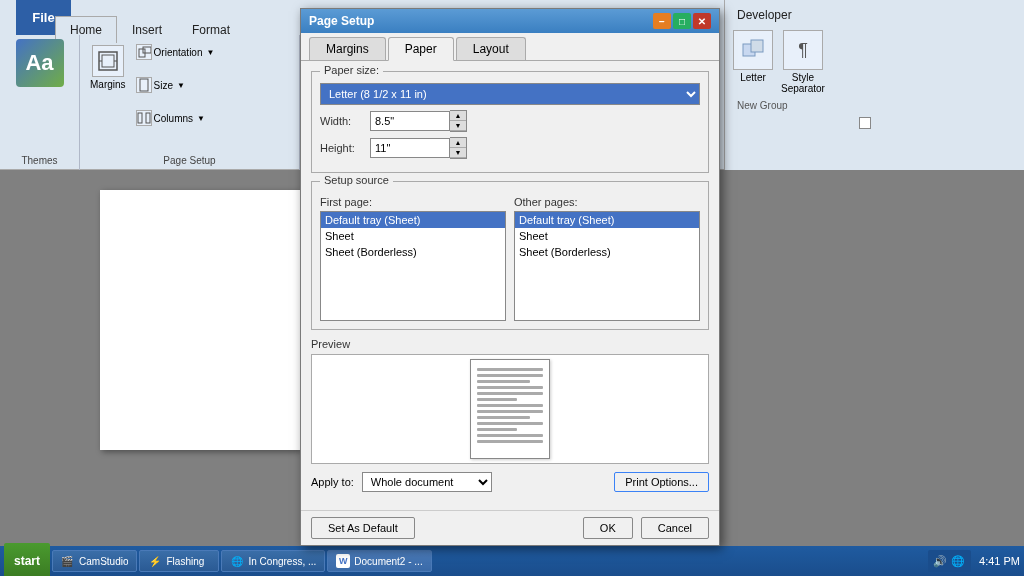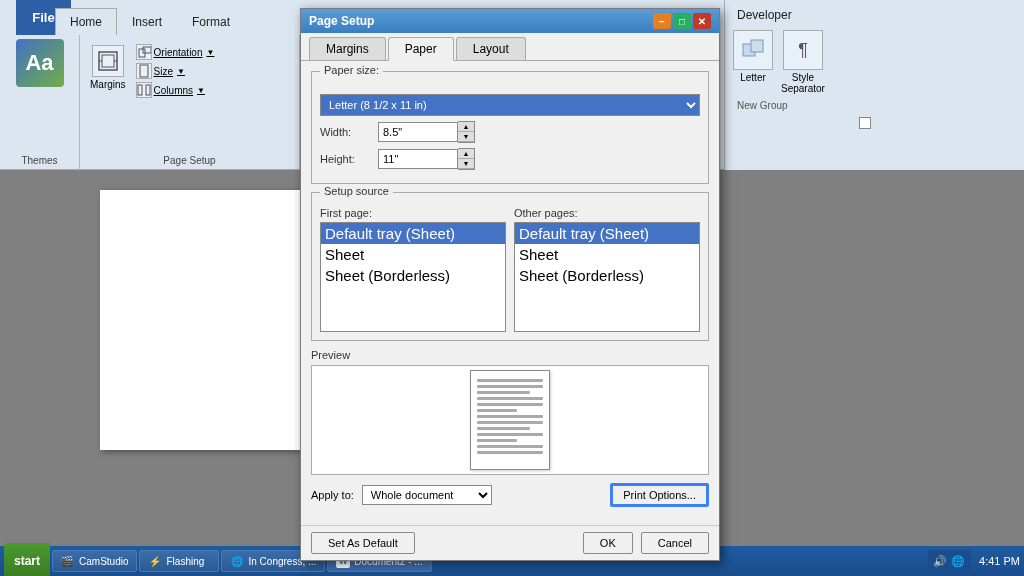--- a/index.html
+++ b/index.html
@@ -9,21 +9,21 @@
     .ribbon { position: absolute; top: 0; left: 0; width: 1024px; height: 170px; background: #dce6f0; border-bottom: 1px solid #aaa; }
 
     
     .file-btn {
       position: absolute; top: 0; left: 16px; width: 55px; height: 35px;
       background: #2d5fa6; color: white; display: flex; align-items: center; justify-content: center;
       font-size: 13px; font-weight: bold; cursor: pointer;
     }
 
     
-    .ribbon-tabs { position: absolute; top: 0; left: 55px; height: 35px; display: flex; align-items: flex-end; }
+    .ribbon-tabs { position: absolute; top: 8px; left: 55px; height: 35px; display: flex; align-items: flex-end; }
     .ribbon-tab {
       padding: 6px 14px; font-size: 12px; cursor: pointer; color: #222;
       border: 1px solid transparent; border-bottom: none; background: transparent;
     }
     .ribbon-tab.active { background: #dce6f0; border-color: #aaa; border-bottom-color: #dce6f0; }
 
     
     .ribbon-content { position: absolute; top: 35px; left: 0; right: 0; height: 135px; display: flex; }
 
     
@@ -37,21 +37,21 @@
     .themes-group { min-width: 80px; }
     .themes-icon { width: 48px; height: 48px; background: linear-gradient(135deg, #4472c4, #70ad47); border-radius: 4px; display: flex; align-items: center; justify-content: center; color: white; font-size: 22px; font-weight: bold; }
 
     
     .page-setup-group { min-width: 200px; }
     .page-setup-buttons { display: flex; align-items: flex-start; gap: 4px; }
     .ps-btn { display: flex; flex-direction: column; align-items: center; font-size: 10px; cursor: pointer; padding: 2px; }
     .ps-btn-icon { width: 32px; height: 32px; background: #e8f0fa; border: 1px solid #aaa; display: flex; align-items: center; justify-content: center; font-size: 14px; margin-bottom: 2px; }
     .ps-btn-row { display: flex; align-items: center; gap: 2px; font-size: 10px; cursor: pointer; padding: 1px 4px; }
     .ps-btn-row-icon { width: 16px; height: 16px; background: #e8f0fa; border: 1px solid #aaa; display: flex; align-items: center; justify-content: center; font-size: 9px; }
-    .ps-small-btns { display: flex; flex-direction: column; gap: 1px; text-decoration: underline; }
+    .ps-small-btns { display: flex; flex-direction: column; gap: 15px; }
 
     
     .developer-area { position: absolute; top: 0; right: 0; width: 300px; height: 170px; background: #dce6f0; border-left: 1px solid #aaa; padding: 4px; }
     .developer-label { font-size: 12px; color: #222; padding: 4px 8px; }
     .dev-btn { display: flex; flex-direction: column; align-items: center; cursor: pointer; }
     .dev-btn-icon { width: 40px; height: 40px; background: #e8f0fa; border: 1px solid #aaa; display: flex; align-items: center; justify-content: center; font-size: 18px; margin-bottom: 2px; }
     .dev-btn-label { font-size: 10px; text-align: center; }
 
     
     .doc-area { position: absolute; top: 170px; left: 0; right: 0; bottom: 30px; background: #808080; }
@@ -100,37 +100,37 @@
 
     
     .dialog-body { padding: 10px; }
 
     .dialog-section { border: 1px solid #aaa; padding: 8px; margin-bottom: 8px; position: relative; }
     .dialog-section-title {
       position: absolute; top: -8px; left: 8px; background: #f0f0f0;
       padding: 0 4px; font-size: 11px; color: #333; text-align: right;
     }
 
-    .form-row { display: flex; align-items: center; margin-bottom: 5px; gap: 8px; }
+    .form-row { display: flex; align-items: center; margin-bottom: 5px; gap: 0; }
     .form-label { font-size: 11px; color: #333; width: 50px; }
     .form-select {
       flex: 1; height: 20px; font-size: 11px; border: 1px solid #888; background: #4472c4;
       color: white; padding: 1px 4px; cursor: pointer;
     }
     .form-input-spin { display: flex; align-items: center; }
     .form-input { width: 80px; height: 20px; font-size: 11px; border: 1px solid #888; padding: 1px 4px; background: white; }
     .spin-btns { display: flex; flex-direction: column; border: 1px solid #888; border-left: none; }
     .spin-btn { width: 16px; height: 10px; background: #ddd; display: flex; align-items: center; justify-content: center; font-size: 7px; cursor: pointer; border-bottom: 1px solid #aaa; }
 
     
     .source-cols { display: flex; gap: 8px; }
     .source-col { flex: 1; }
     .source-label { font-size: 11px; color: #333; margin-bottom: 3px; }
     .source-list { border: 1px solid #888; background: white; height: 110px; overflow-y: auto; }
-    .source-item { padding: 2px 4px; font-size: 15px; cursor: pointer; }
+    .source-item { padding: 2px 4px; font-size: 11px; cursor: pointer; }
     .source-item.selected { background: #4472c4; color: white; }
 
     
     .preview-section { margin-bottom: 8px; }
     .preview-label { font-size: 11px; color: #333; margin-bottom: 4px; }
     .preview-box { border: 1px solid #aaa; padding: 4px; display: flex; justify-content: center; background: #fff; }
     .preview-page {
       width: 80px; height: 100px; background: white; border: 1px solid #888;
       box-shadow: 1px 1px 3px rgba(0,0,0,0.2); position: relative; overflow: hidden;
     }
@@ -139,21 +139,21 @@
     .preview-line.short { width: 60%; }
     .preview-line.medium { width: 80%; }
     .preview-line.full { width: 100%; }
 
     
     .apply-row { display: flex; align-items: center; gap: 8px; margin-bottom: 8px; }
     .apply-label { font-size: 11px; }
     .apply-select { height: 20px; font-size: 11px; border: 1px solid #888; padding: 1px 4px; background: white; width: 130px; }
     .print-options-btn {
       margin-left: auto; padding: 3px 10px; font-size: 11px; background: #f0f0f0;
-      border: 3px solid #3b82f6; cursor: pointer; border-radius: 2px;
+      border: 1px solid #3b82f6; cursor: pointer; border-radius: 2px;
     }
 
     
     .dialog-footer { padding: 6px 10px; display: flex; gap: 8px; align-items: center; border-top: 1px solid #ccc; }
     .dialog-btn {
       padding: 4px 16px; font-size: 11px; background: #f0f0f0;
       border: 1px solid #888; cursor: pointer; border-radius: 2px;
     }
     .dialog-btn.ok { margin-left: auto; }
 
@@ -345,21 +345,21 @@
       </div>
       <div class="dialog-tab">
         <span>Layout</span>
       </div>
     </div>
 
     <div class="dialog-body">
 
       <div class="dialog-section">
         <span class="dialog-section-title">Paper size:</span>
-        <div style="margin-top:14px;">
+        <div style="margin-top:3px;">
           <div style="display:flex; align-items:center; margin-bottom:5px;">
             <select class="form-select" style="width:100%; height:22px; background:#4472c4; color:white; border:1px solid #888; font-size:11px;">
               <option>Letter (8 1/2 x 11 in)</option>
             </select>
           </div>
           <div class="form-row">
             <span class="form-label">Width:</span>
             <div class="form-input-spin">
               <input type="text" class="form-input" value="8.5&quot;" style="">
               <div class="spin-btns">

